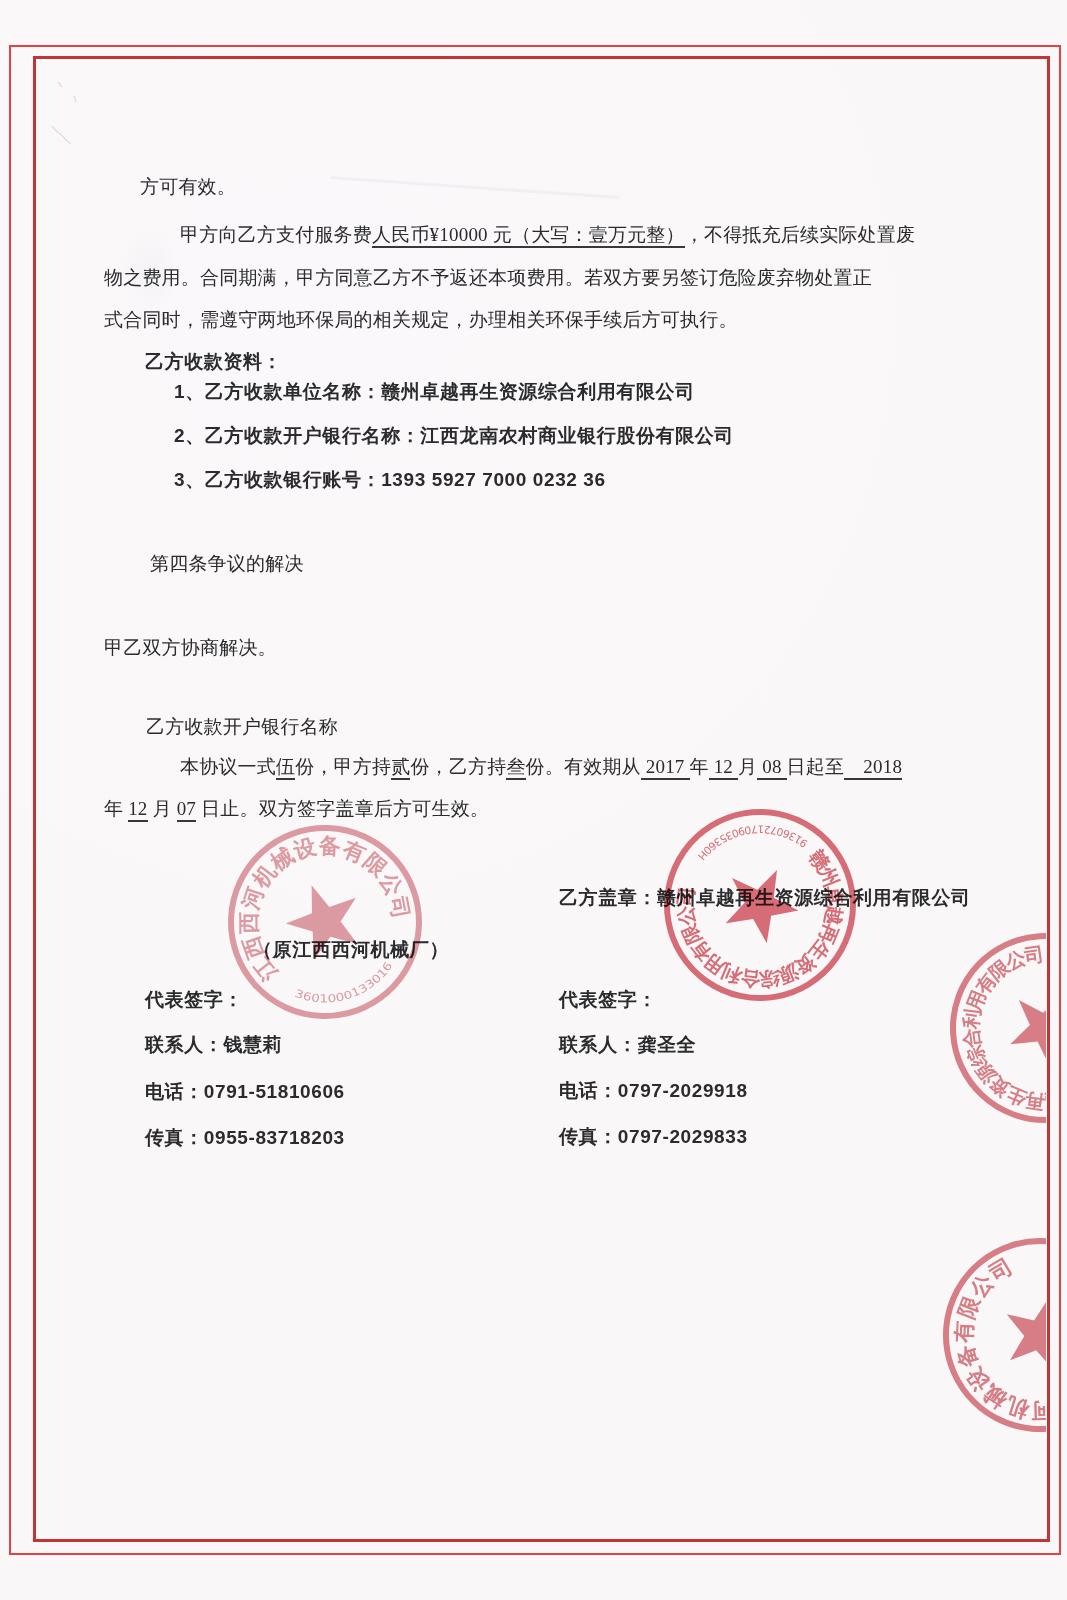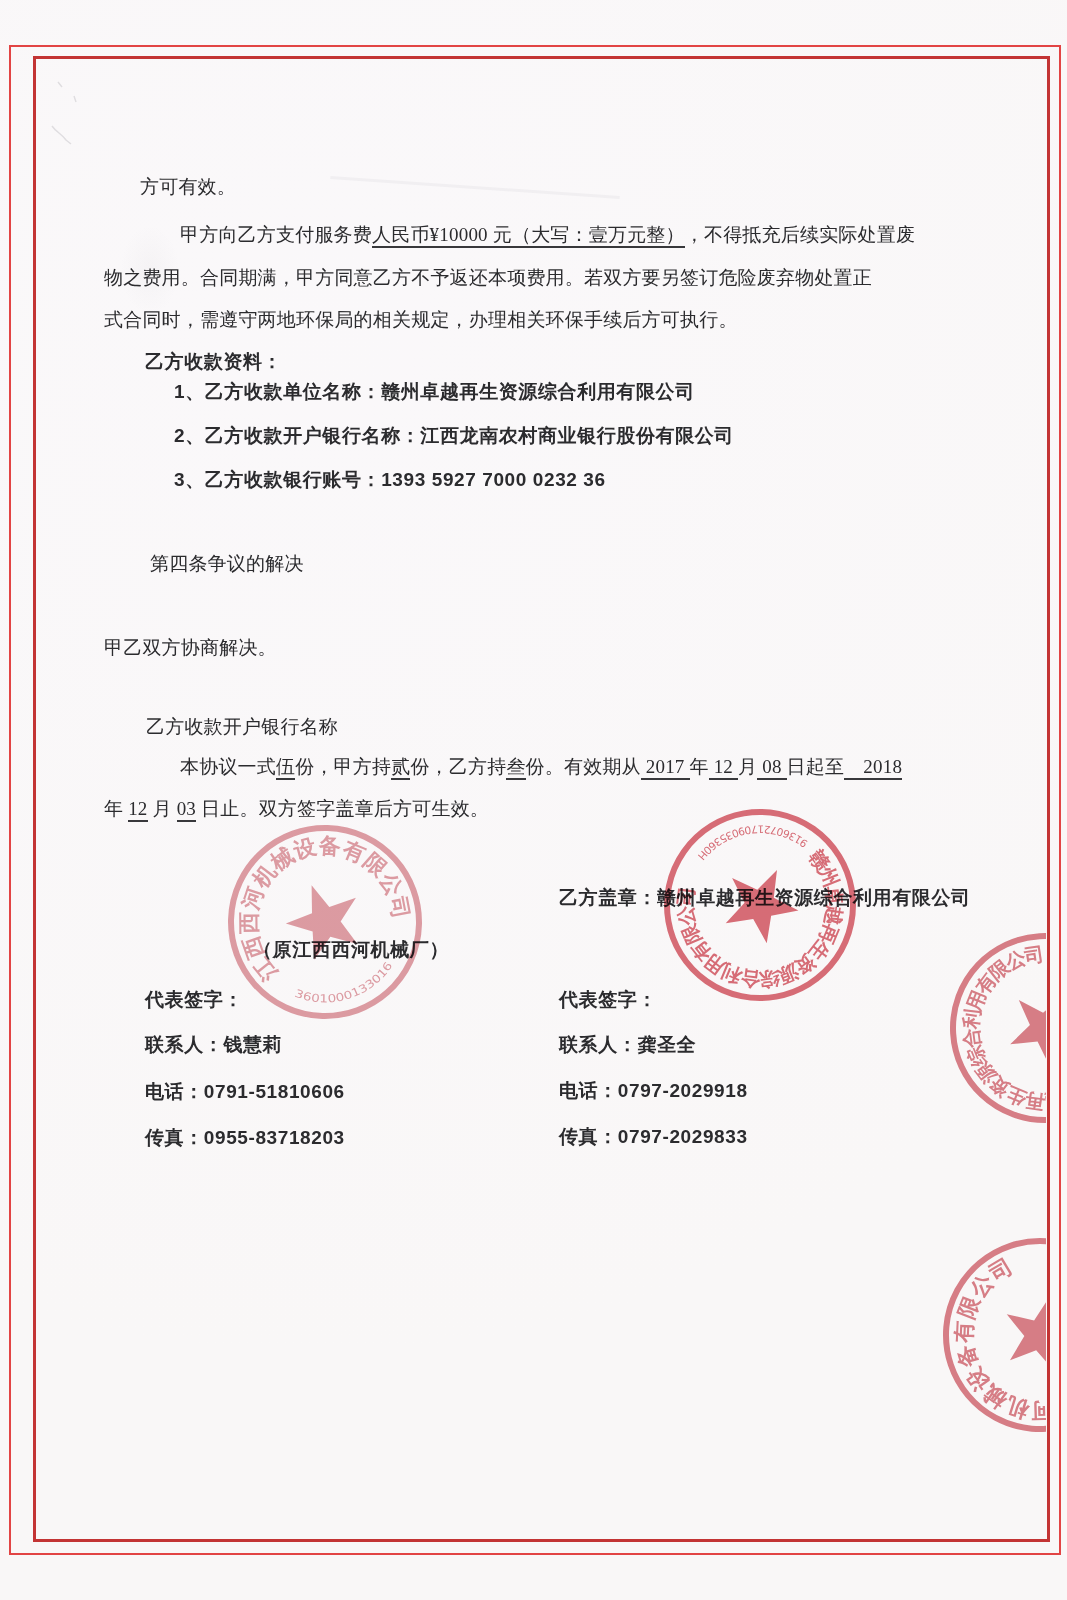--- a/index.html
+++ b/index.html
@@ -45,21 +45,21 @@
   <div class="line hei" style="left:104px;top:349px">乙方收款资料：</div>
   <div class="line hei" style="left:133px;top:379px">1、乙方收款单位名称：赣州卓越再生资源综合利用有限公司</div>
   <div class="line hei" style="left:133px;top:423px">2、乙方收款开户银行名称：江西龙南农村商业银行股份有限公司</div>
   <div class="line hei" style="left:133px;top:467px">3、乙方收款银行账号：1393 5927 7000 0232 36</div>
 
   <div class="line" style="left:150px;top:551px">第四条争议的解决</div>
   <div class="line" style="left:104px;top:635px">甲乙双方协商解决。</div>
 
   <div class="line" style="left:146px;top:714px">乙方收款开户银行名称</div>
   <div class="line" style="left:180px;top:754px"><span>本协议一式</span><span class="useg">伍</span><span>份，甲方持</span><span class="useg">贰</span><span>份，乙方持</span><span class="useg">叁</span><span>份。有效期从</span><span class="useg"> 2017 </span><span>年</span><span class="useg"> 12 </span><span>月</span><span class="useg"> 08 </span><span>日起至</span><span class="useg">　2018</span></div>
-  <div class="line" style="left:104px;top:796px"><span>年 </span><span class="useg">12</span><span> 月 </span><span class="useg">03</span><span> 日止。双方签字盖章后方可生效。</span></div>
+  <div class="line" style="left:104px;top:796px"><span>年 </span><span class="useg">12</span><span> 月 </span><span class="useg">07</span><span> 日止。双方签字盖章后方可生效。</span></div>
 
   <div class="line hei" style="left:212px;top:937px">（原江西西河机械厂）</div>
   <div class="line hei" style="left:104px;top:987px">代表签字：</div>
   <div class="line hei" style="left:104px;top:1032px">联系人：钱慧莉</div>
   <div class="line hei" style="left:104px;top:1079px">电话：0791-51810606</div>
   <div class="line hei" style="left:104px;top:1125px">传真：0955-83718203</div>
 
   <div class="line hei" style="left:518px;top:885px">乙方盖章：赣州卓越再生资源综合利用有限公司</div>
   <div class="line hei" style="left:518px;top:987px">代表签字：</div>
   <div class="line hei" style="left:518px;top:1032px">联系人：龚圣全</div>

